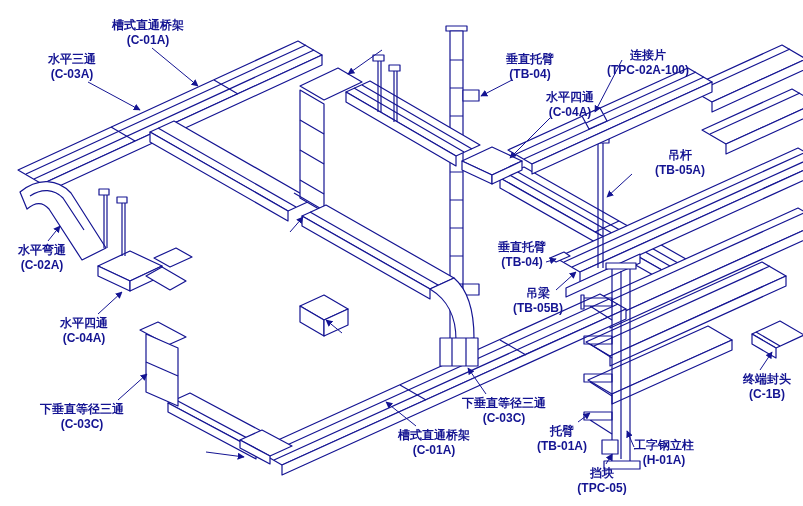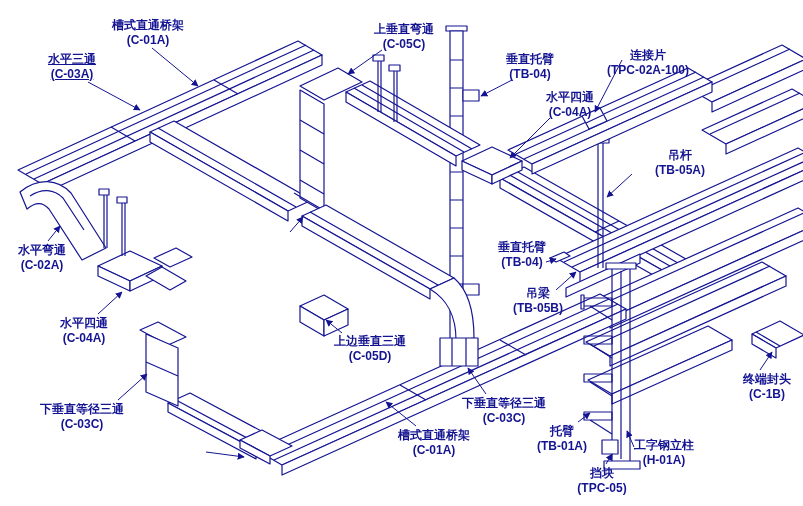--- a/index.html
+++ b/index.html
@@ -229,27 +229,23 @@
         <line x1="634" y1="447" x2="627" y2="431" class="leader" marker-end="url(#arr)"></line>
         <line x1="606" y1="464" x2="612" y2="454" class="leader" marker-end="url(#arr)"></line>
       </g>
   </svg>
 
   <div id="labels">
       <div class="label" style="left: 148px; top: 18px;">
         <div>槽式直通桥架</div>
         <div>(C-01A)</div>
       </div>
-      <div class="label" style="left: 72px; top: 52px; text-decoration: underline;">
+      <div class="label" style="left: 72px; top: 52px;">
         <div>水平三通</div>
         <div>(C-03A)</div>
-      </div>
-      <div class="label" style="left: 404px; top: 22px;">
-        <div>上垂直弯通</div>
-        <div>(C-05C)</div>
       </div>
       <div class="label" style="left: 530px; top: 52px;">
         <div>垂直托臂</div>
         <div>(TB-04)</div>
       </div>
       <div class="label" style="left: 648px; top: 48px;">
         <div>连接片</div>
         <div>(TPC-02A-100)</div>
       </div>
       <div class="label" style="left: 570px; top: 90px;">
@@ -269,24 +265,20 @@
         <div>(TB-04)</div>
       </div>
       <div class="label" style="left: 538px; top: 286px;">
         <div>吊梁</div>
         <div>(TB-05B)</div>
       </div>
       <div class="label" style="left: 84px; top: 316px;">
         <div>水平四通</div>
         <div>(C-04A)</div>
       </div>
-      <div class="label" style="left: 370px; top: 334px;">
-        <div>上边垂直三通</div>
-        <div>(C-05D)</div>
-      </div>
       <div class="label" style="left: 752px; top: 372px; margin-left: 15px;">
         <div>终端封头</div>
         <div>(C-1B)</div>
       </div>
       <div class="label" style="left: 82px; top: 402px;">
         <div>下垂直等径三通</div>
         <div>(C-03C)</div>
       </div>
       <div class="label" style="left: 504px; top: 396px;">
         <div>下垂直等径三通</div>

